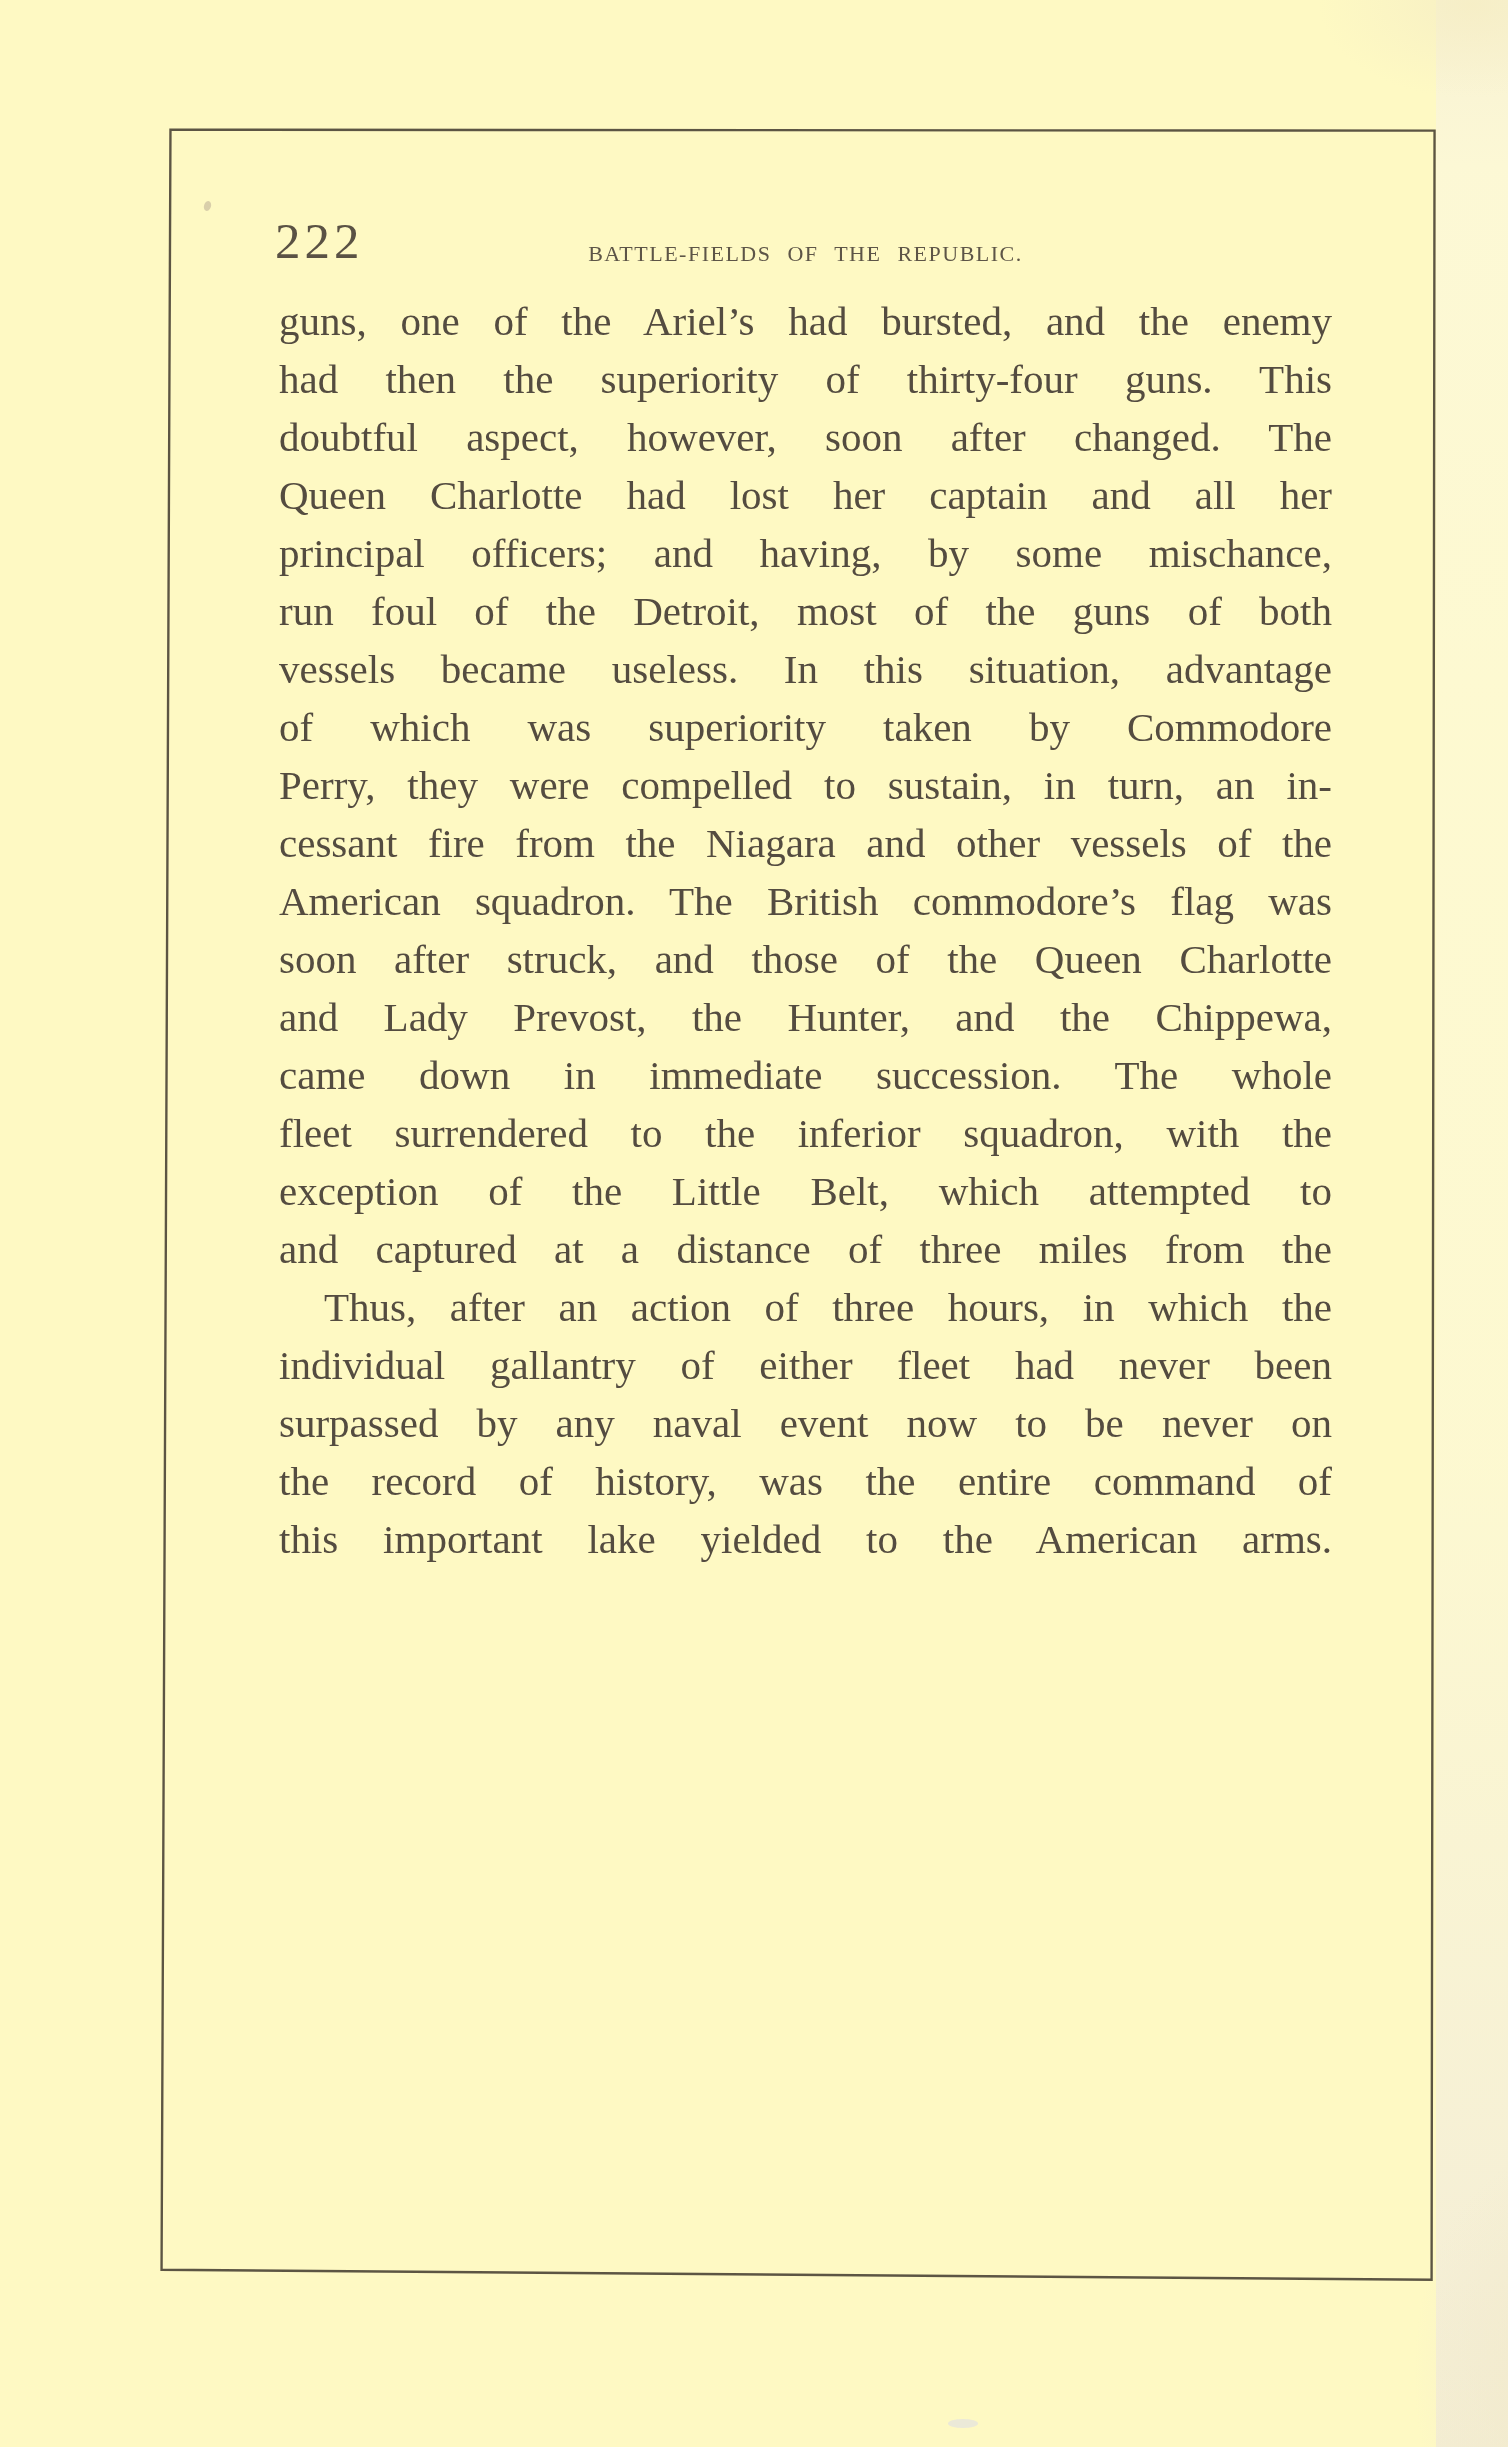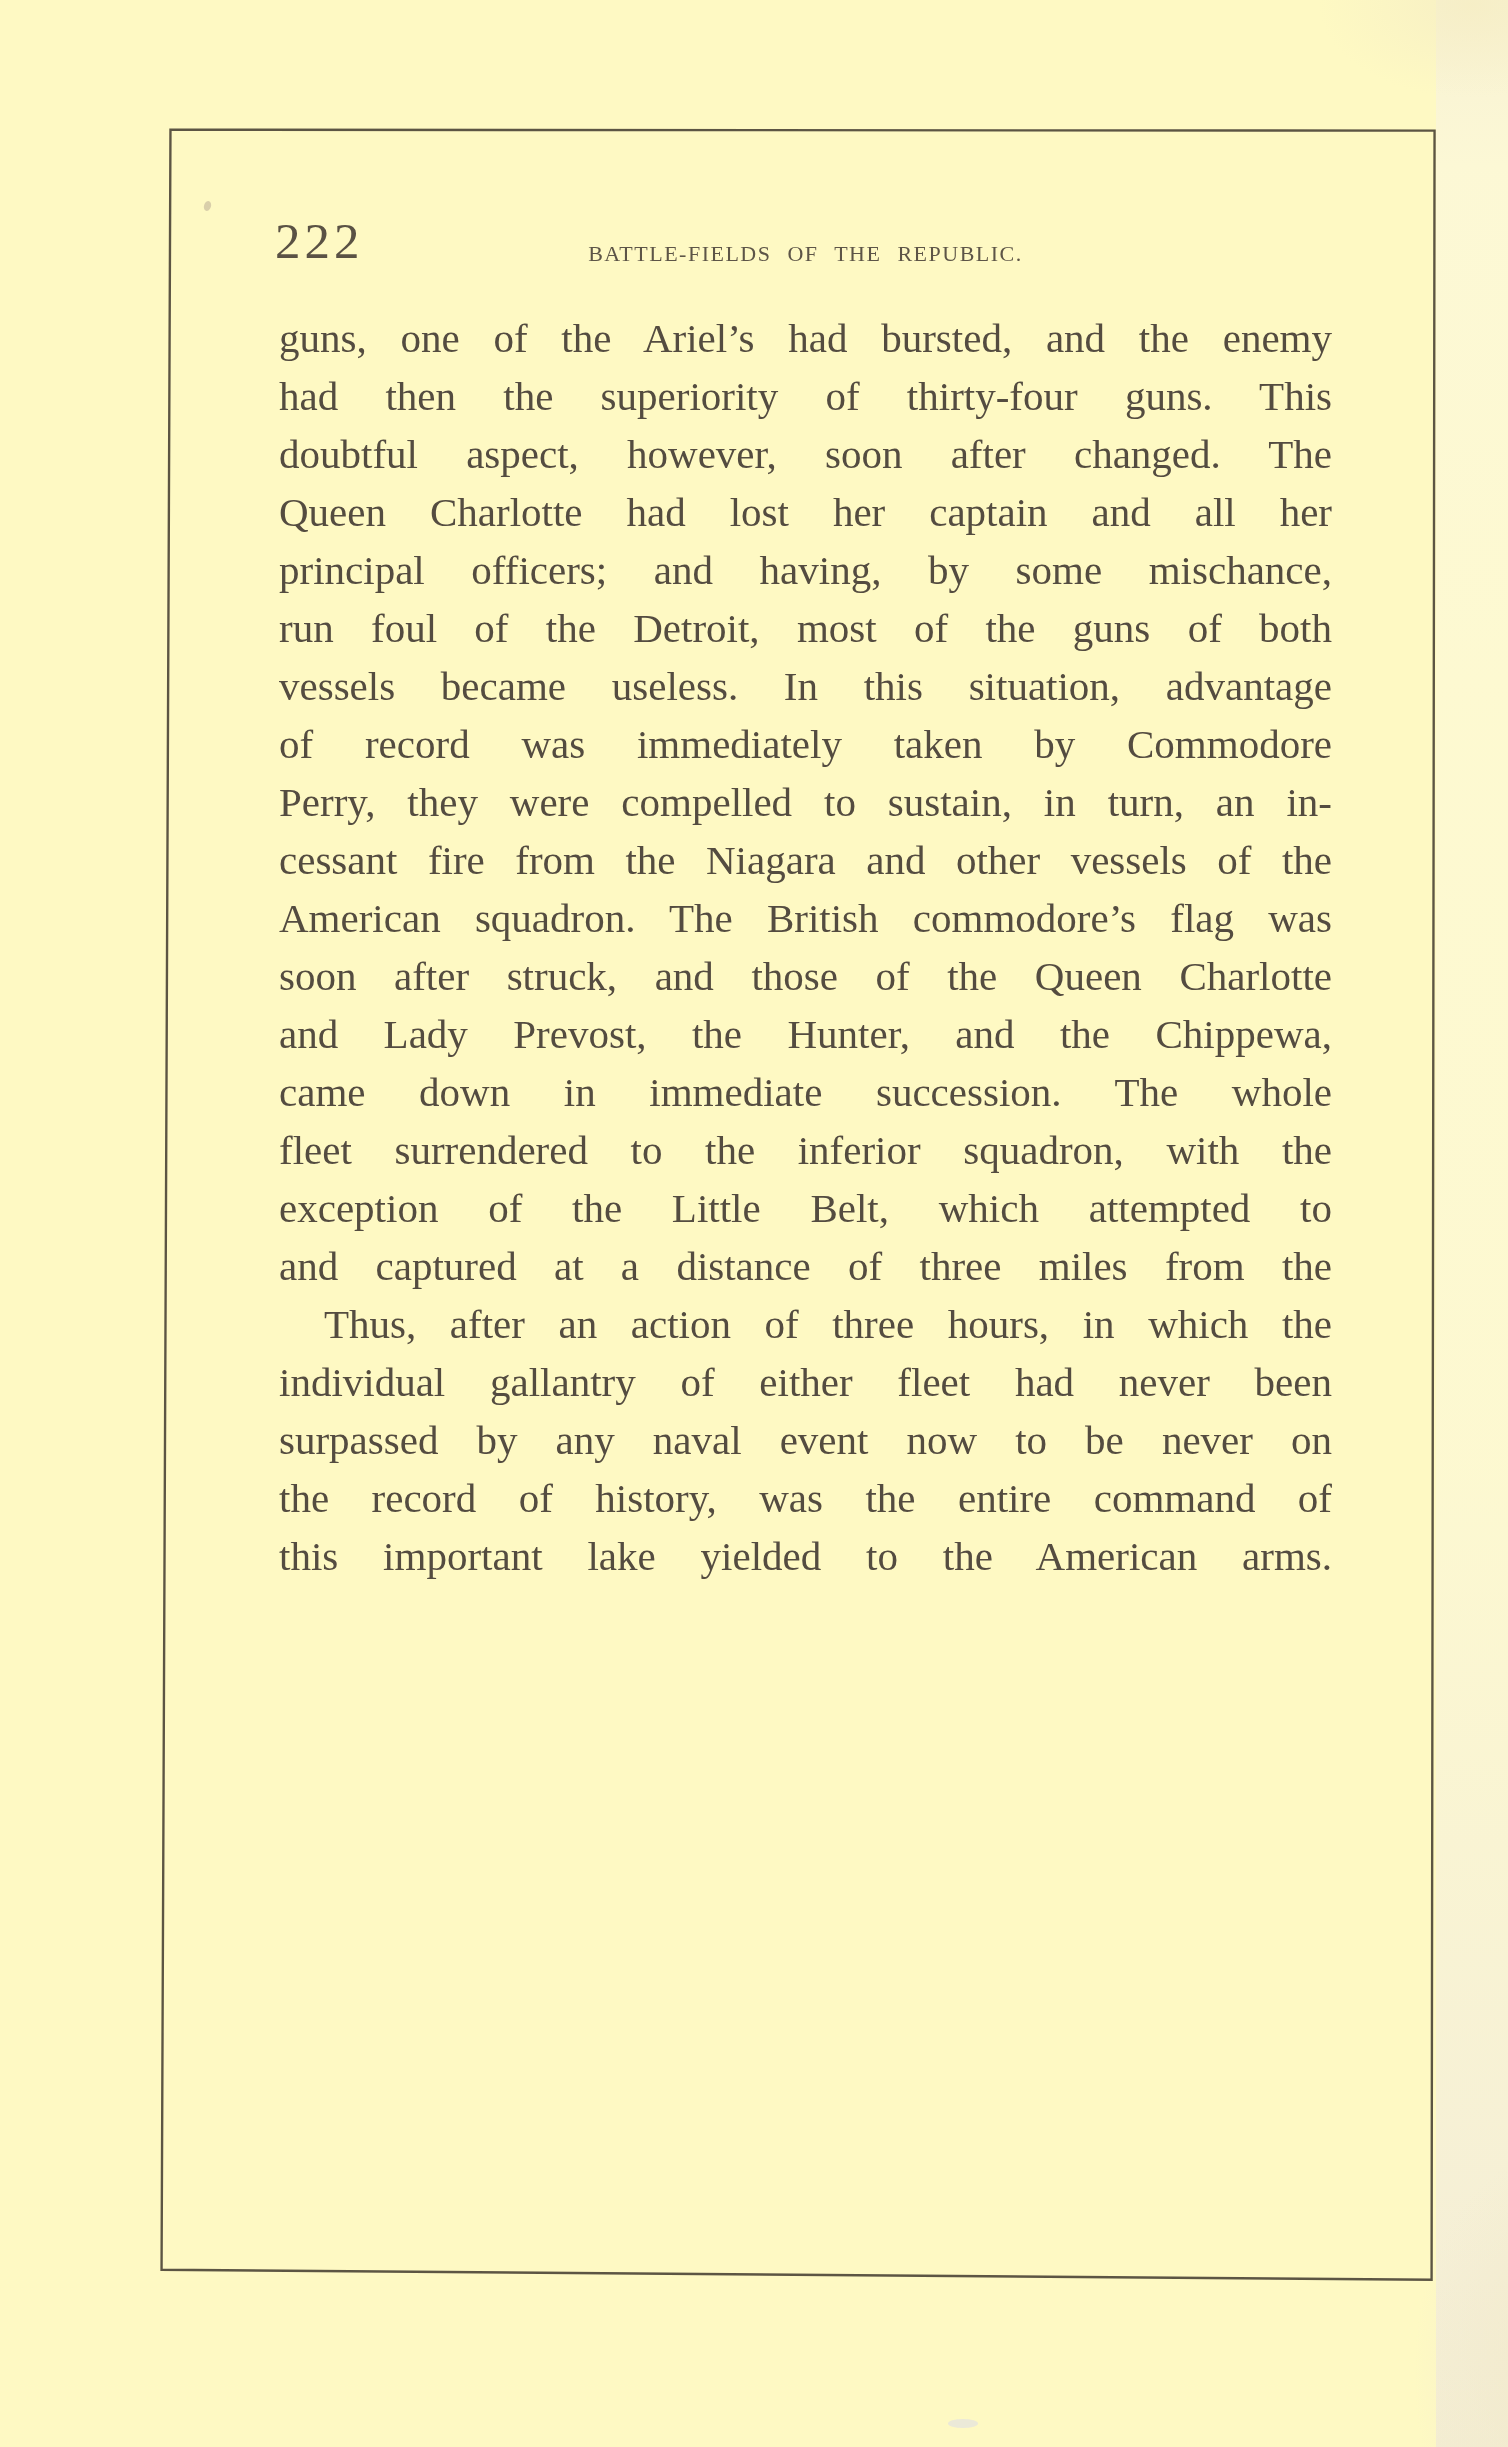--- a/index.html
+++ b/index.html
@@ -41,21 +41,21 @@
     color:#5a5244;
   }
   .running-header{
     position:absolute;left:279px;top:234px;width:1053px;
     text-align:center;
     font-size:22px;line-height:40px;
     letter-spacing:1.5px;word-spacing:9px;
     color:#5d5547;
   }
   .textcol{
-    position:absolute;left:279px;top:309px;width:1053px;
+    position:absolute;left:279px;top:292px;width:1053px;
     font-size:41px;line-height:58px;
     color:#544c40;
     word-spacing:2px;
   }
   .para .line{
     text-align:justify;
     text-align-last:justify;
   }
   .para .line.noflush{text-align-last:left;}
   .para .line.indent{text-indent:45px;}
@@ -82,21 +82,21 @@
 
   <div class="textcol">
     <div class="para">
         <div class="line">guns, one of the Ariel’s had bursted, and the enemy</div>
         <div class="line">had then the superiority of thirty-four guns. This</div>
         <div class="line">doubtful aspect, however, soon after changed. The</div>
         <div class="line">Queen Charlotte had lost her captain and all her</div>
         <div class="line">principal officers; and having, by some mischance,</div>
         <div class="line">run foul of the Detroit, most of the guns of both</div>
         <div class="line">vessels became useless. In this situation, advantage</div>
-        <div class="line">of record was immediately taken by Commodore</div>
+        <div class="line">of which was superiority taken by Commodore</div>
         <div class="line">Perry, they were compelled to sustain, in turn, an in-</div>
         <div class="line">cessant fire from the Niagara and other vessels of the</div>
         <div class="line">American squadron. The British commodore’s flag was</div>
         <div class="line">soon after struck, and those of the Queen Charlotte</div>
         <div class="line">and Lady Prevost, the Hunter, and the Chippewa,</div>
         <div class="line">came down in immediate succession. The whole</div>
         <div class="line">fleet surrendered to the inferior squadron, with the</div>
         <div class="line">exception of the Little Belt, which attempted to</div>
         <div class="line">and captured at a distance of three miles from the</div>
       </div>

